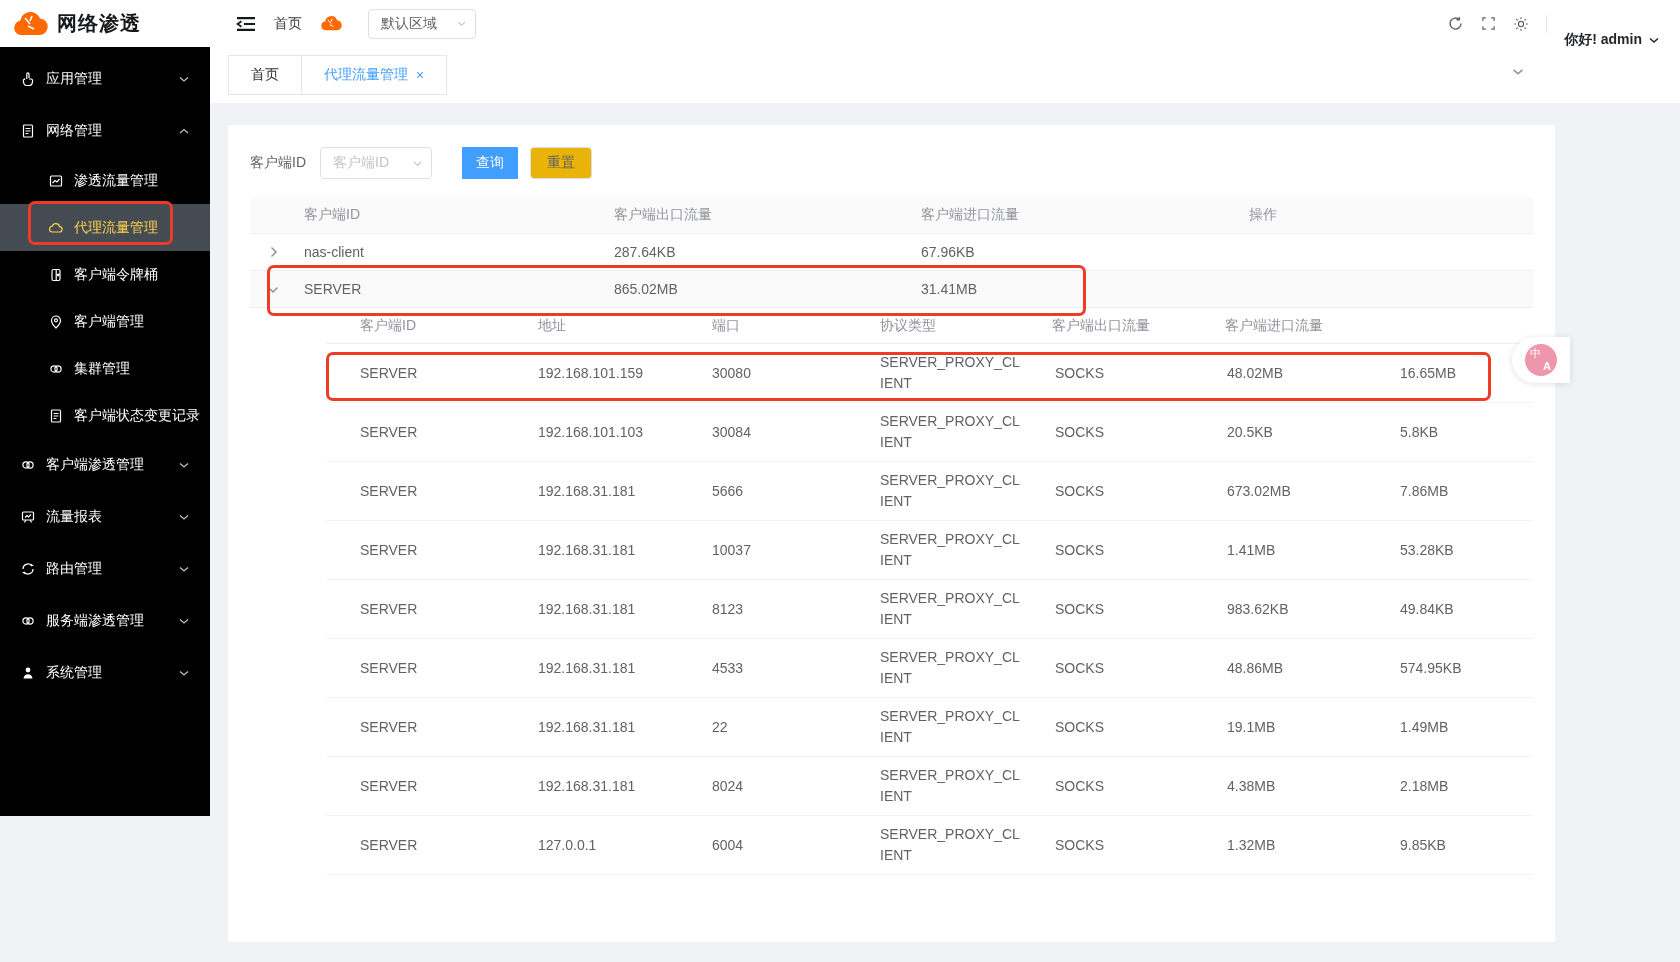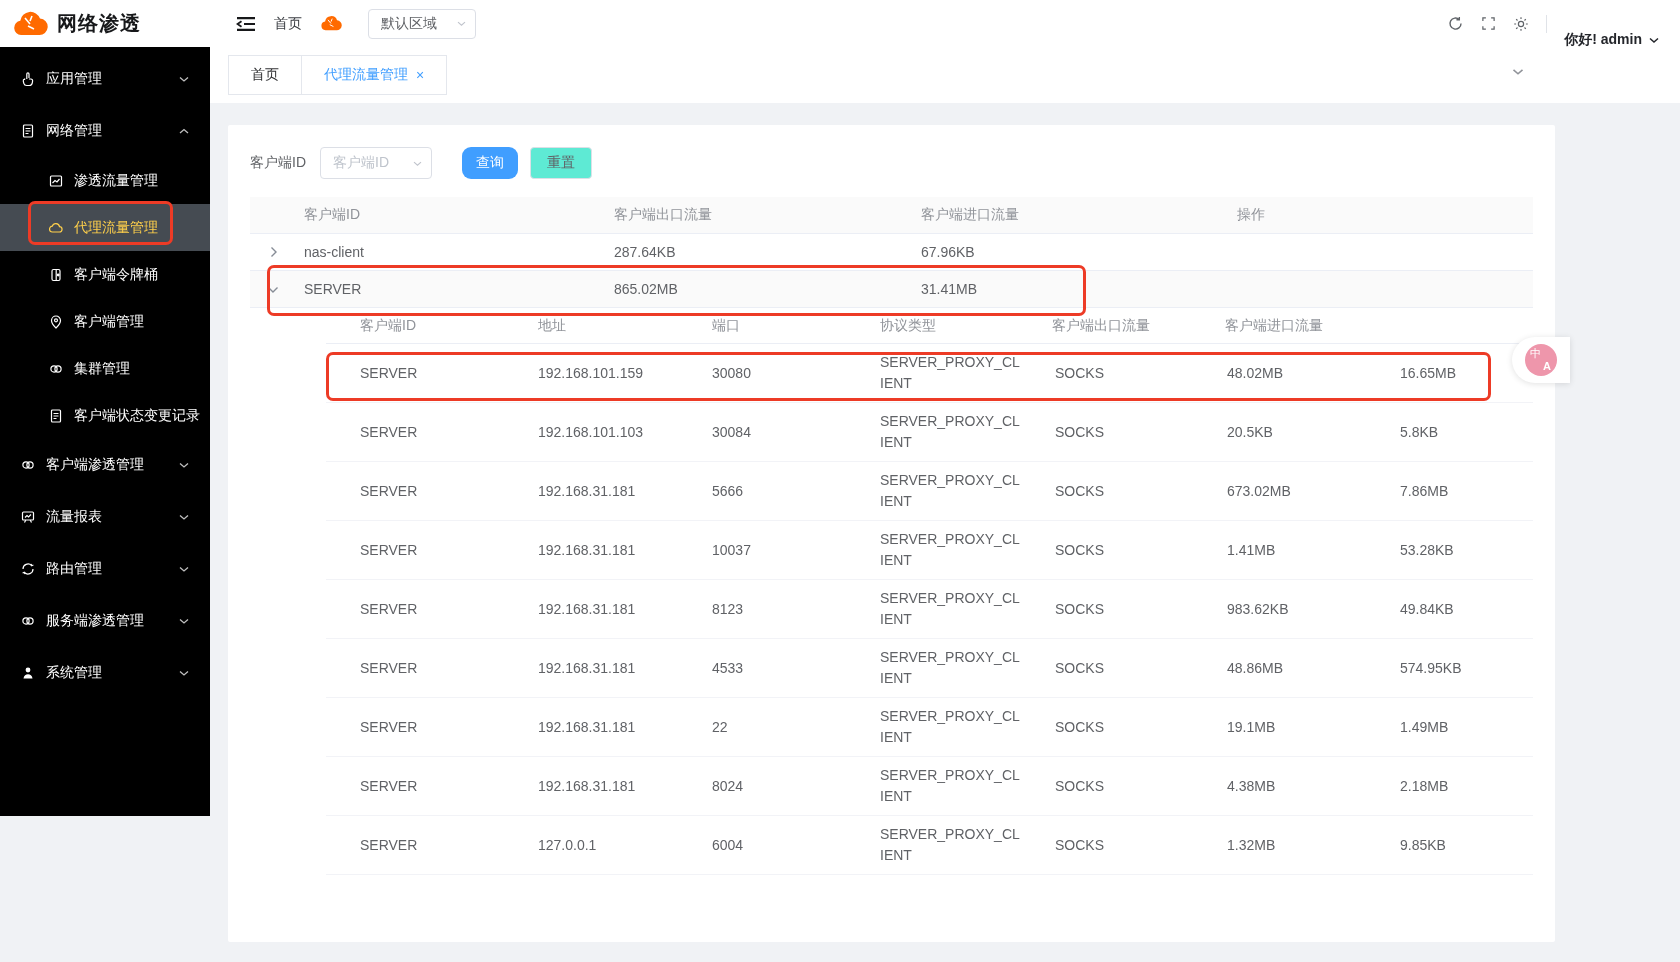--- a/index.html
+++ b/index.html
@@ -50,34 +50,34 @@
   .content { position:absolute; top:103px; left:0; width:1470px; height:859px; background:#f0f2f5; }
   .panel { position:absolute; left:18px; top:22px; width:1327px; height:817px; background:#fff;
     border-radius:2px; padding:22px; overflow:hidden; }
 
   .filter-row { display:flex; align-items:center; height:32px; margin-bottom:18px; }
   .filter-label { margin-right:14px; color:#606266; }
   .select { width:112px; height:32px; border:1px solid #dcdfe6; border-radius:4px; background:#fff;
     display:flex; align-items:center; justify-content:space-between; padding:0 8px 0 12px;
     color:#bfc4cc; cursor:pointer; }
   .btn-primary { width:56px; height:32px; margin-left:30px; background:#409eff; color:#fff;
-    border:none; border-radius:9px; font-size:14px; font-family:inherit; cursor:pointer; }
-  .btn-plain { height:32px; padding:0 16px; margin-left:12px; background:#5eead4; color:#606266;
+    border:none; border-radius:1px; font-size:14px; font-family:inherit; cursor:pointer; }
+  .btn-plain { height:32px; padding:0 16px; margin-left:12px; background:#eab308; color:#606266;
     border:1px solid #dcdfe6; border-radius:4px; font-size:14px; font-family:inherit; cursor:pointer; }
 
   
   .t-head { display:flex; align-items:center; height:37px; background:#fafafa;
     border-bottom:1px solid #ebeef5; color:#909399; }
   .t-row { display:flex; align-items:center; height:37px; background:#fff; border-bottom:1px solid #ebeef5; }
   .t-row.expanded { background:#fafafa; }
   .tc-expand { width:46px; display:flex; justify-content:center; color:#868c96; cursor:pointer; }
   .tc1 { width:310px; padding-left:8px; }
   .tc2 { width:307px; padding-left:8px; }
   .tc3 { width:316px; padding-left:8px; }
-  .tc4 { flex:1; padding-left:8px; }
+  .tc4 { flex:1; padding-left:8px;margin-left:12px; }
 
   
   .nested { margin-left:76px; }
   .n-head { display:flex; align-items:center; height:36px; color:#909399; border-bottom:1px solid #ebeef5; }
   .n-row { display:flex; align-items:center; min-height:58px; border-bottom:1px solid #f2f3f7; background:#fff; }
   .nc { padding-left:34px; }
   .nc1 { width:178px; } .nc2 { width:174px; } .nc3 { width:168px; }
   .nc4 { width:175px; word-break:break-all; line-height:21px; padding-top:8px; padding-bottom:8px; }
   .nc5 { width:172px; } .nc6 { width:173px; } .nc7 { flex:1; }
 

